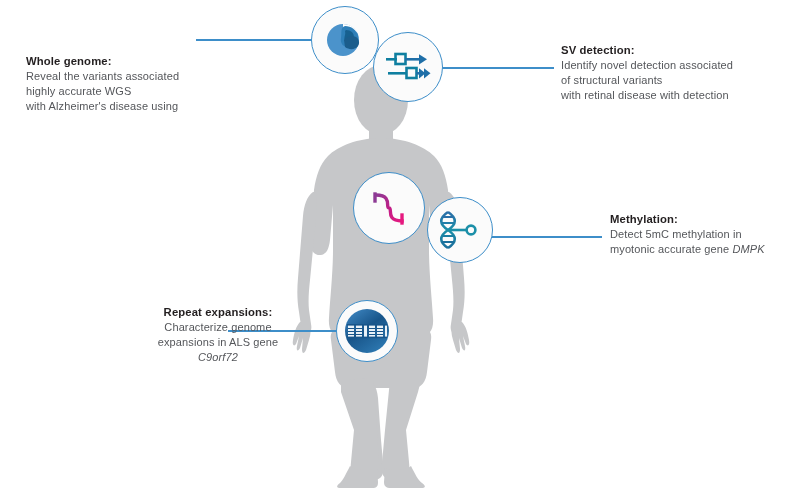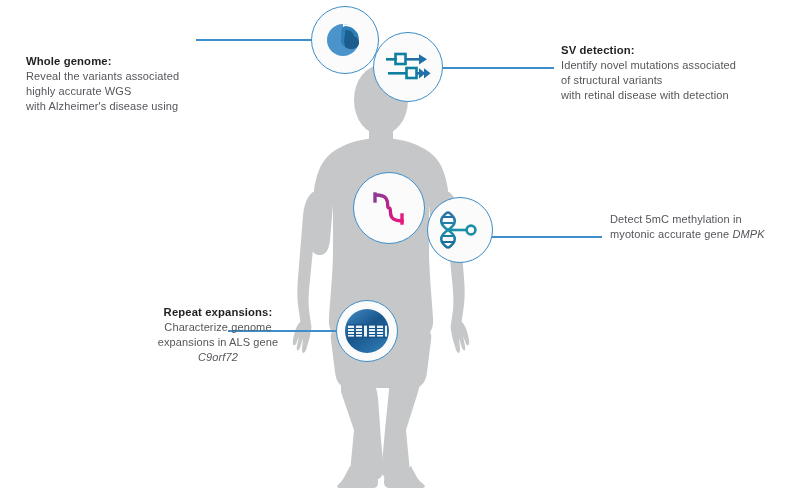--- a/index.html
+++ b/index.html
@@ -286,27 +286,28 @@
     <div class="body">
       <div>Reveal the variants associated</div>
       <div>highly accurate WGS</div>
       <div>with Alzheimer's disease using</div>
     </div>
   </div>
 
   <div class="callout" style="left:561px;top:43px;width:215px;text-align:left;">
     <div class="ttl">SV detection:</div>
     <div class="body">
-      <div>Identify novel mutations associated</div>
+      <div>Identify novel detection associated</div>
       <div>of structural variants</div>
       <div>with retinal disease with detection</div>
     </div>
   </div>
 
   <div class="callout" style="left:610px;top:212px;width:190px;text-align:left;">
+    <div class="ttl">Methylation:</div>
     <div class="body">
       <div>Detect 5mC methylation in</div>
       <div>
         <span>myotonic accurate gene </span><em>DMPK</em>
       </div>
     </div>
   </div>
 
   <div class="callout" style="left:143px;top:305px;width:150px;text-align:center;">
     <div class="ttl">Repeat expansions:</div>

